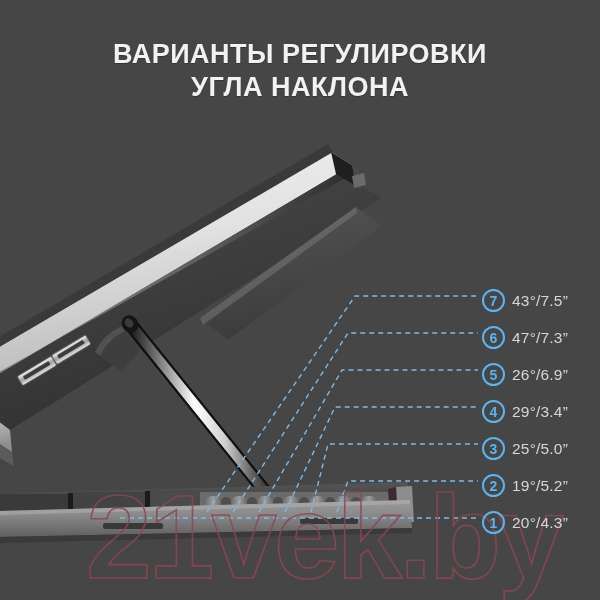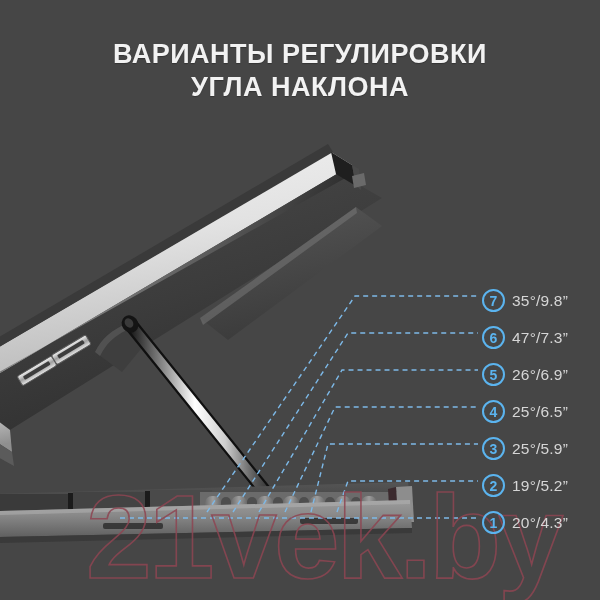--- a/index.html
+++ b/index.html
@@ -245,41 +245,41 @@
   </svg>
 
   <svg class="watermark" viewBox="0 0 580 130">
     <text class="wm-text" x="72" y="108">21vek.by</text>
   </svg>
 
   <div class="labels">
 
     <div class="label-row">
       <div class="badge">7</div>
-      <div class="label-text">35°/9.8”</div>
+      <div class="label-text">43°/7.5”</div>
     </div>
 
     <div class="label-row">
       <div class="badge">6</div>
       <div class="label-text">47°/7.3”</div>
     </div>
 
     <div class="label-row">
       <div class="badge">5</div>
       <div class="label-text">26°/6.9”</div>
     </div>
 
     <div class="label-row">
       <div class="badge">4</div>
-      <div class="label-text">25°/6.5”</div>
+      <div class="label-text">29°/3.4”</div>
     </div>
 
     <div class="label-row">
       <div class="badge">3</div>
-      <div class="label-text">25°/5.9”</div>
+      <div class="label-text">25°/5.0”</div>
     </div>
 
     <div class="label-row">
       <div class="badge">2</div>
       <div class="label-text">19°/5.2”</div>
     </div>
 
     <div class="label-row">
       <div class="badge">1</div>
       <div class="label-text">20°/4.3”</div>

